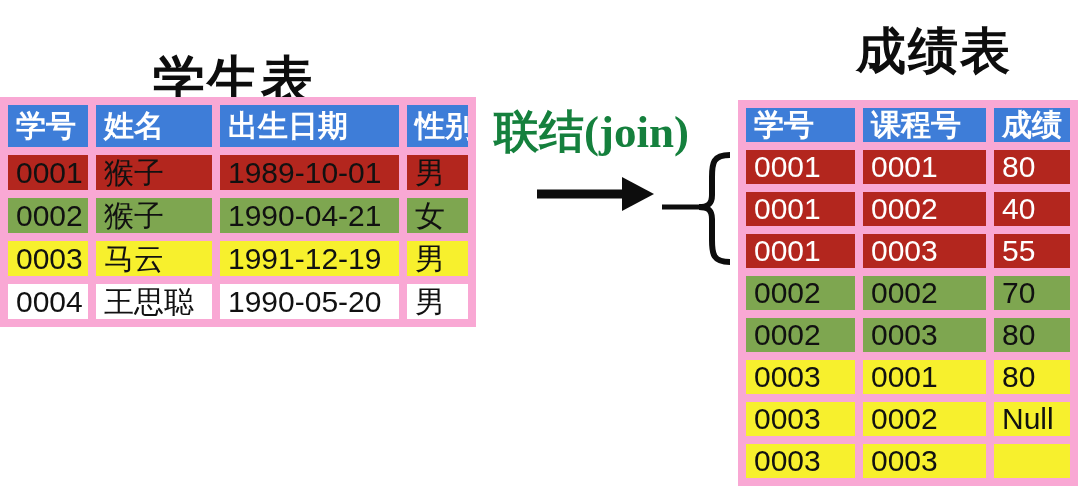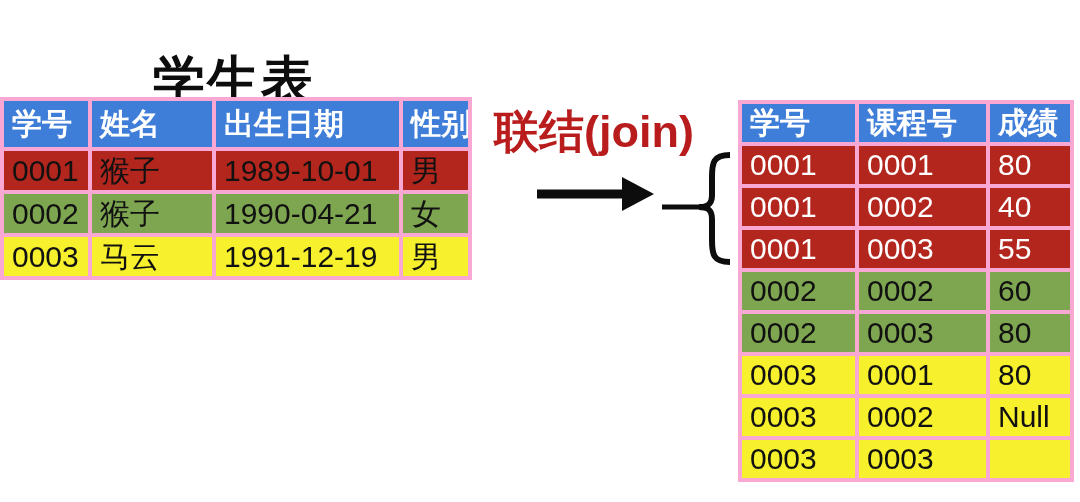--- a/index.html
+++ b/index.html
@@ -2,21 +2,21 @@
 <html style="--header_blue: #3e7dd8; --row_red: #b3261e; --row_green: #7ea650; --row_yellow: #f7f02d; --row_white: #ffffff; --border_dark: #1c1c1c; --ink_black: #0d0d0d;"><head>
 <meta charset="utf-8">
 <style>
   html,body{margin:0;padding:0;background:#fff;}
   #canvas{
     position:relative;width:1080px;height:502px;background:#ffffff;overflow:hidden;
     font-family:"Liberation Sans","DejaVu Sans",sans-serif;color:#111;
   }
   .tbl{position:absolute;border-collapse:collapse;table-layout:fixed;}
   .tbl th,.tbl td{
-    border:4px solid #f9a8d4;box-sizing:border-box;
+    border:8px solid #f9a8d4;box-sizing:border-box;
     padding:0 4px 0 8px;text-align:left;vertical-align:middle;
     font-size:30px;line-height:1;white-space:nowrap;overflow:hidden;
   }
   .tbl th{
     background:var(--header_blue,#3e7dd8);color:#fff;font-weight:700;
   }
   #left-table{left:0;top:97px;width:468px;}
   #left-table tr.hdr{height:50px;}
   #left-table tr{height:43px;}
   #right-table{left:738px;top:100px;width:332px;}
@@ -25,22 +25,22 @@
   .bg-green td{background:var(--row_green,#7ea650);}
   .bg-yellow td{background:var(--row_yellow,#f7f02d);}
   .bg-white td{background:var(--row_white,#ffffff);}
   .fg-white td{color:#fff;}
   .title{
     position:absolute;font-weight:600;color:#0d0d0d;letter-spacing:2px;
   }
   #left-title{left:0;top:14px;width:468px;text-align:center;font-size:52px;margin-top:32px;}
   #right-title{left:856px;top:18px;width:224px;text-align:left;font-size:50px;}
   #join-label{
-    position:absolute;left:494px;top:102px;font-size:45px;font-weight:600;color:#b91c1c;
-    white-space:nowrap;letter-spacing:0px;
+    position:absolute;left:494px;top:102px;font-size:45px;font-weight:600;color:#15803d;
+    white-space:nowrap;letter-spacing:0px;font-family:Liberation Serif, serif;
   }
   .shape{position:absolute;}
   #arrow-svg{left:530px;top:172px;}
   #brace-svg{left:655px;top:150px;}
 </style>
 </head>
 <body>
 
 <div id="canvas">
 
@@ -71,35 +71,42 @@
       <td>猴子</td>
       <td>1990-04-21</td>
       <td>女</td>
     </tr>
     <tr class="bg-yellow">
       <td>0003</td>
       <td>马云</td>
       <td>1991-12-19</td>
       <td>男</td>
     </tr>
+    <tr class="bg-white">
+      <td>0004</td>
+      <td>王思聪</td>
+      <td>1990-05-20</td>
+      <td>男</td>
+    </tr>
   </tbody>
     </table>
 
   <div id="join-label">联结(join)</div>
 
   <svg id="arrow-svg" class="shape" width="128" height="44" viewBox="0 0 128 44">
     <line x1="7" y1="22" x2="94" y2="22" stroke="#0d0d0d" stroke-width="9"></line>
     <polygon points="92,5 124,22 92,39" fill="#0d0d0d"></polygon>
   </svg>
 
   <svg id="brace-svg" class="shape" width="80" height="118" viewBox="0 0 80 118">
     <path d="M 75,5 C 58,5 57,13 57,27 L 57,45 C 57,54 53,57 44,57 C 53,57 57,60 57,69 L 57,90 C 57,104 58,112 75,112" fill="none" stroke="#0d0d0d" stroke-width="6" stroke-linecap="butt"></path>
     <line x1="7" y1="57" x2="44" y2="57" stroke="#0d0d0d" stroke-width="5"></line>
   </svg>
 
+  <div id="right-title" class="title">成绩表</div>
 
   <table id="right-table" class="tbl">
     <colgroup>
         <col style="width:117px">
         <col style="width:131px">
         <col style="width:84px">
       </colgroup>
     <tbody>
         <tr class="hdr">
       <th>学号</th>
@@ -117,21 +124,21 @@
       <td>40</td>
     </tr>
     <tr class="bg-red fg-white">
       <td>0001</td>
       <td>0003</td>
       <td>55</td>
     </tr>
     <tr class="bg-green">
       <td>0002</td>
       <td>0002</td>
-      <td>60</td>
+      <td>70</td>
     </tr>
     <tr class="bg-green">
       <td>0002</td>
       <td>0003</td>
       <td>80</td>
     </tr>
     <tr class="bg-yellow">
       <td>0003</td>
       <td>0001</td>
       <td>80</td>

